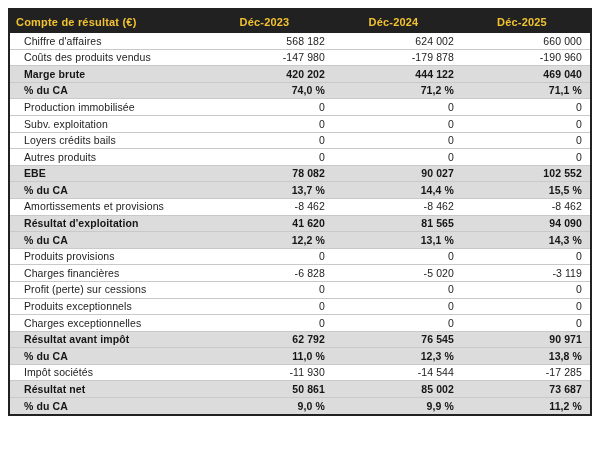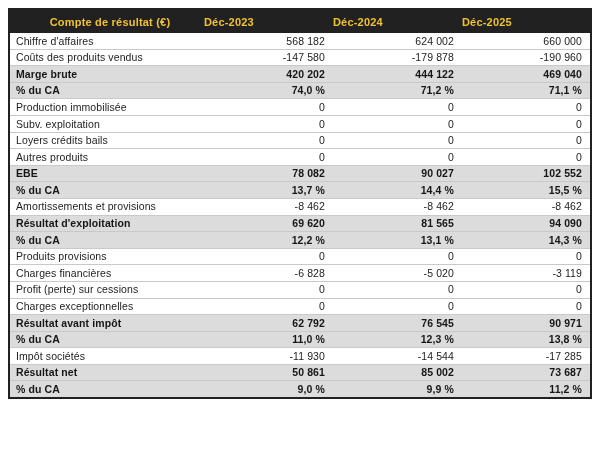--- a/index.html
+++ b/index.html
@@ -30,36 +30,36 @@
     color: var(--header-fg, #f2c230);
     font-size: 11px;
     font-weight: bold;
     letter-spacing: 0.2px;
     height: 23px;
     padding: 0;
     vertical-align: middle;
     white-space: nowrap;
     overflow: hidden;
   }
-  thead th.t-label { text-align: center;  padding-left: 6px; }
-  thead th.t-num   { text-align: left; padding-right: 8px; }
+  thead th.t-label { text-align: left;  padding-left: 6px; }
+  thead th.t-num   { text-align: center; padding-right: 8px; }
   tbody td {
     font-size: 10.5px;
     color: #1c1c1c;
     height: 15.6px;
     padding: 0;
     border-top: 1px solid #c9c9c9;
     vertical-align: middle;
     white-space: nowrap;
     overflow: hidden;
     letter-spacing: 0.1px;
     line-height: 1;
   }
   tbody tr:first-child td { border-top: none; }
-  tbody td.t-label { text-align: left;  padding-left: 6px; }
+  tbody td.t-label { text-align: left;  padding-left: 14px; }
   tbody td.t-num   { text-align: right; padding-right: 8px; }
   tbody tr.emphasis td {
     background: var(--band-bg, #dcdcdc);
     font-weight: bold;
     color: #161616;
     margin-left: 7px;
   }
 </style>
 </head>
 <body>
@@ -82,21 +82,21 @@
     </thead>
     <tbody id="statement-body">
         <tr>
           <td class="t-label">Chiffre d'affaires</td>
           <td class="t-num">568 182</td>
           <td class="t-num">624 002</td>
           <td class="t-num">660 000</td>
         </tr>
         <tr>
           <td class="t-label">Coûts des produits vendus</td>
-          <td class="t-num">-147 580</td>
+          <td class="t-num">-147 980</td>
           <td class="t-num">-179 878</td>
           <td class="t-num">-190 960</td>
         </tr>
         <tr class="emphasis">
           <td class="t-label">Marge brute</td>
           <td class="t-num">420 202</td>
           <td class="t-num">444 122</td>
           <td class="t-num">469 040</td>
         </tr>
         <tr class="emphasis">
@@ -142,21 +142,21 @@
           <td class="t-num">15,5 %</td>
         </tr>
         <tr>
           <td class="t-label">Amortissements et provisions</td>
           <td class="t-num">-8 462</td>
           <td class="t-num">-8 462</td>
           <td class="t-num">-8 462</td>
         </tr>
         <tr class="emphasis">
           <td class="t-label">Résultat d'exploitation</td>
-          <td class="t-num">69 620</td>
+          <td class="t-num">41 620</td>
           <td class="t-num">81 565</td>
           <td class="t-num">94 090</td>
         </tr>
         <tr class="emphasis">
           <td class="t-label">% du CA</td>
           <td class="t-num">12,2 %</td>
           <td class="t-num">13,1 %</td>
           <td class="t-num">14,3 %</td>
         </tr>
         <tr>
@@ -166,20 +166,26 @@
           <td class="t-num">0</td>
         </tr>
         <tr>
           <td class="t-label">Charges financières</td>
           <td class="t-num">-6 828</td>
           <td class="t-num">-5 020</td>
           <td class="t-num">-3 119</td>
         </tr>
         <tr>
           <td class="t-label">Profit (perte) sur cessions</td>
+          <td class="t-num">0</td>
+          <td class="t-num">0</td>
+          <td class="t-num">0</td>
+        </tr>
+        <tr>
+          <td class="t-label">Produits exceptionnels</td>
           <td class="t-num">0</td>
           <td class="t-num">0</td>
           <td class="t-num">0</td>
         </tr>
         <tr>
           <td class="t-label">Charges exceptionnelles</td>
           <td class="t-num">0</td>
           <td class="t-num">0</td>
           <td class="t-num">0</td>
         </tr>

